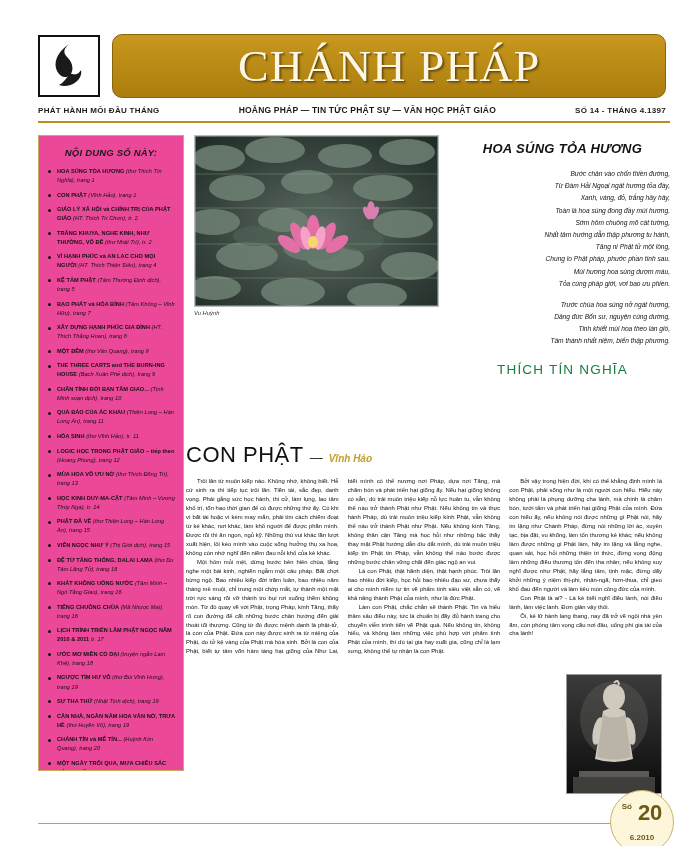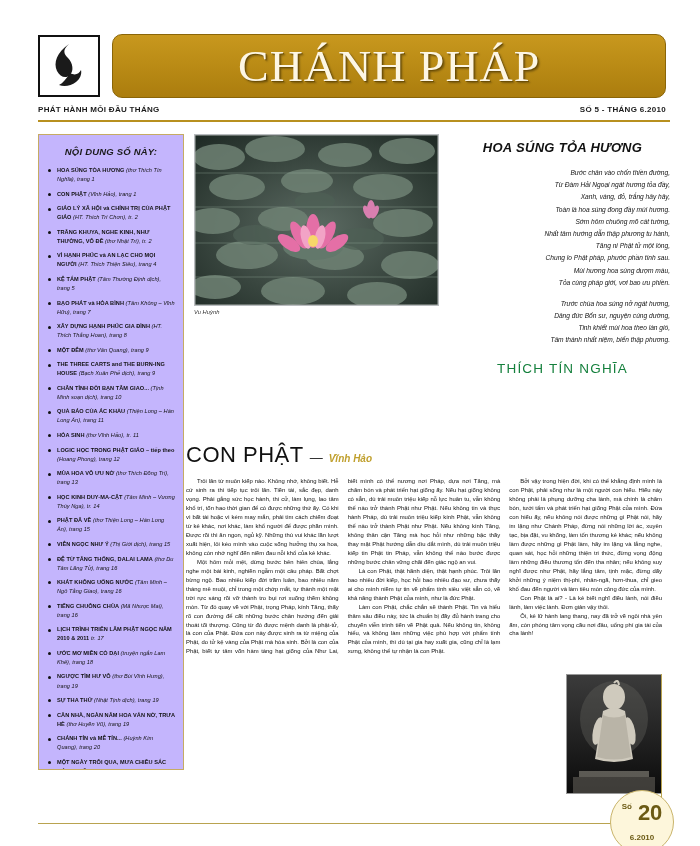--- a/index.html
+++ b/index.html
@@ -76,21 +76,21 @@
   .body-wrap{
     position:relative;
     margin:12px 30px 0 38px;
     display:flex;
     gap:10px;
   }
   
   .toc{
     width:146px;
     flex:0 0 146px;
-    background:#c4b5fd;
+    background:#ec4899;
     border:1px solid #c6ab63;
     box-sizing:border-box;
     padding:9px 8px 10px 8px;
     height:636px;
     overflow:hidden;
   }
   .toc-head{
     font-size:9.5px;
     font-weight:bold;
     font-style:italic;
@@ -267,21 +267,22 @@
           <path d="M23 3 C11 11 7 22 11 30 C14 36 20 38 24 34 C28 30 27 22 22 17 C18 13 16 9 23 3 Z" fill="#1a1a1a"></path>
           <path d="M24 32 C20 38 17 42 13 44 C18 46 25 45 30 41 C34 38 36 33 35 29 C33 33 29 35 24 32 Z" fill="#1a1a1a"></path>
         </svg>
       </div>
       <div class="title-plate">
         <span class="mast-title">CHÁNH PHÁP</span>
       </div>
     </div>
     <div class="mast-sub">
       <span class="left">PHÁT HÀNH MỖI ĐẦU THÁNG</span>
-      <span class="right">SỐ 5 - THÁNG 6.2010</span>
+      <span class="mid">HOẰNG PHÁP  —  TIN TỨC PHẬT SỰ  —  VĂN HỌC PHẬT GIÁO</span>
+      <span class="right">SỐ 14 - THÁNG 4.1397</span>
     </div>
   </div>
   <div class="mast-rule"></div>
 
   <div class="body-wrap">
 
     <div class="toc">
       <div class="toc-head">NỘI DUNG SỐ NÀY:</div>
       <ul id="toc-list">
           <li><span>HOA SÚNG TỎA HƯƠNG</span><span class="meta"> (thơ Thích Tín Nghĩa), trang 1</span></li>

